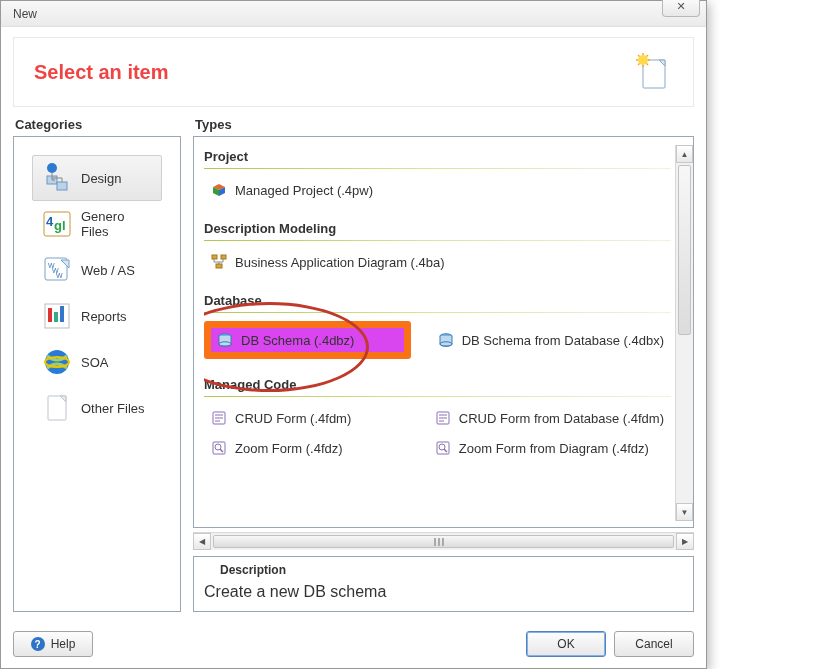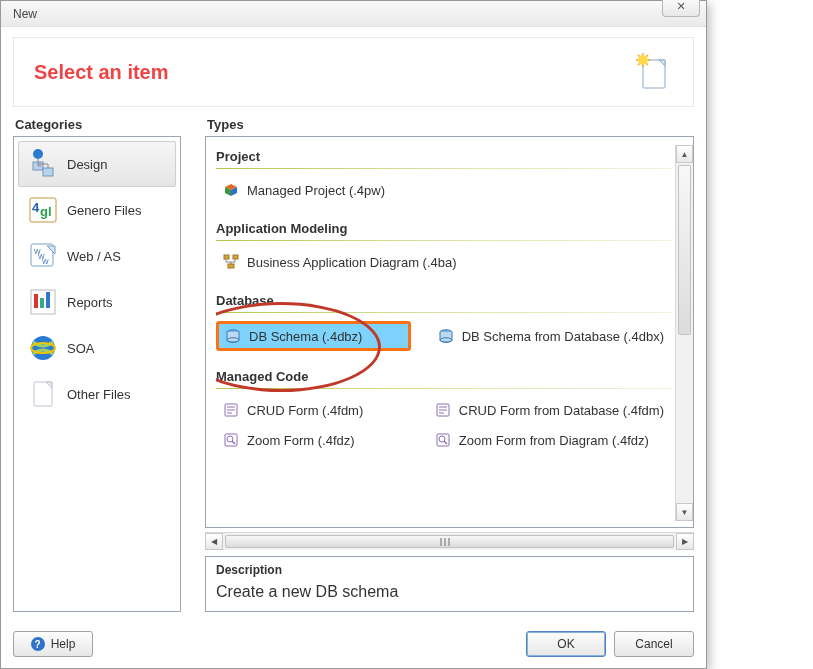--- a/index.html
+++ b/index.html
@@ -5,50 +5,50 @@
   * { box-sizing: border-box; }
   html, body { margin: 0; padding: 0; font-family: "Segoe UI", Tahoma, Arial, sans-serif; font-size: 12px; color: #333; background: #fff; }
   .window { width: 707px; height: 669px; border: 1px solid #999; box-shadow: 3px 3px 10px rgba(0,0,0,0.25); position: relative; display: flex; flex-direction: column; background: #fff; }
   .titlebar { height: 26px; display: flex; align-items: center; padding: 0 8px; background: linear-gradient(#f8f8f8,#eaeaea); border-bottom: 1px solid #e0e0e0; position: relative; }
   .titlebar-title { padding-left: 4px; color: #444; }
   .window-close { position: absolute; top: -4px; right: 6px; width: 38px; height: 20px; border: 1px solid #b8b8b8; border-top: none; border-radius: 0 0 4px 4px; background: linear-gradient(#fdfdfd,#e8e8e8); display: flex; align-items: center; justify-content: center; cursor: pointer; }
   .window-close span { font-family: Arial; font-size: 11px; color: #555; }
   .header { padding: 14px 20px 14px 20px; border: 1px solid #e9e9e9; margin: 10px 12px 6px 12px; display: flex; align-items: center; justify-content: space-between; }
   .header-title { font-size: 20px; font-weight: bold; color: #ef4444; }
   .header-icon { width: 40px; height: 40px; }
-  .main { flex: 1; display: flex; padding: 0 12px 8px 12px; gap: 24px; min-height: 0; }
+  .main { flex: 1; display: flex; padding: 0 12px 8px 12px; gap: 12px; min-height: 0; }
   .col { display: flex; flex-direction: column; min-height: 0; }
   .col-label { font-weight: bold; font-size: 13px; padding: 4px 2px; }
-  .categories-box { width: 168px; border: 1px solid #9aa7b3; background: #fff; flex: 1; overflow: auto; padding: 4px; }
+  .categories-box { width: 168px; border: 1px solid #9aa7b3; background: #fff; flex: 1; overflow: auto; padding: 18px; }
   .cat-item { display: flex; align-items: center; gap: 8px; padding: 6px 8px; cursor: pointer; border: 1px solid transparent; border-radius: 2px; }
   .cat-item.selected { background: linear-gradient(#f5f5f5,#e6e6e6); border: 1px solid #cfcfcf; }
   .cat-icon { width: 32px; height: 32px; flex: 0 0 32px; display: flex; align-items: center; justify-content: center; }
   .cat-label { font-size: 13px; }
   .types-col { flex: 1; min-width: 0; }
   .types-box { flex: 1; border: 1px solid #9aa7b3; background: #fff; padding: 8px 0 6px 10px; position: relative; overflow: hidden; display: flex; }
   .types-scroll { flex: 1; overflow: hidden; padding-right: 4px; }
   .group-header { font-weight: bold; font-size: 13px; padding: 4px 0 2px 0; }
   .sep { height: 1px; background: linear-gradient(to right, #b3c64a, #dce3a3, #f0f3e0); margin: 2px 0 8px 0; }
   .grid { display: grid; grid-template-columns: 1fr 1fr; gap: 4px 20px; margin-bottom: 14px; }
   .type-item { display: flex; align-items: center; gap: 8px; padding: 4px 6px; border: 1px solid transparent; border-radius: 3px; cursor: pointer; }
-  .type-item.selected { background: #7dd3fc; border: 3px solid #f97316; }
+  .type-item.selected { background: #d946ef; border: 7px solid #f97316; }
   .type-icon { width: 16px; height: 16px; flex: 0 0 16px; }
   .type-label { font-size: 13px; white-space: nowrap; }
   .v-scrollbar { width: 18px; border-left: 1px solid #d8d8d8; background: #f1f1f1; display: flex; flex-direction: column; }
   .sb-btn { height: 18px; border: 1px solid #c8c8c8; background: linear-gradient(#fff,#e8e8e8); display:flex; align-items:center; justify-content:center; font-size:8px; color:#555; cursor:pointer; }
   .sb-track { flex:1; position:relative; }
   .sb-thumb { position:absolute; left:2px; right:2px; top:2px; height:170px; background: linear-gradient(#f7f7f7,#dcdcdc); border:1px solid #c2c2c2; border-radius:2px; }
   .h-scrollbar { height:18px; border-top:1px solid #d8d8d8; background:#f1f1f1; display:flex; margin-top:4px; }
   .hsb-btn { width:18px; border:1px solid #c8c8c8; background:linear-gradient(#fff,#e8e8e8); display:flex; align-items:center; justify-content:center; font-size:8px; color:#555; cursor:pointer;}
   .hsb-track { flex:1; position:relative; }
   .hsb-thumb { position:absolute; top:2px; bottom:2px; left:2px; right:2px; background:linear-gradient(#f7f7f7,#dcdcdc); border:1px solid #c2c2c2; border-radius:2px; display:flex; align-items:center; justify-content:center; }
   .hsb-grip { width:20px; height:8px; display:flex; gap:2px; }
   .hsb-grip span { width:2px; background:#aaa; }
   .description-box { border: 1px solid #9aa7b3; background:#fff; padding: 6px 10px 10px 10px; margin-top: 6px; }
-  .description-title { font-weight: bold; font-size: 12px; margin-bottom: 6px; }
+  .description-title { font-weight: bold; font-size: 12px; margin-bottom: 6px; margin-left: 16px; }
   .description-text { font-size: 16px; color:#333; }
   .footer { height: 48px; display: flex; align-items: center; padding: 0 12px; gap: 8px; }
   .footer-spacer { flex:1; }
   .btn { min-width: 80px; height: 26px; border: 1px solid #9da4aa; background: linear-gradient(#fdfdfd,#e7e7e7); border-radius: 3px; display:flex; align-items:center; justify-content:center; gap:6px; cursor:pointer; font-size:12px; padding: 0 12px; }
   .btn.default { border: 1px solid #4f84c4; box-shadow: 0 0 0 1px #88b1e0 inset; }
   .help-icon { width:14px; height:14px; border-radius:50%; background:#2f72c7; color:#fff; display:flex; align-items:center; justify-content:center; font-size:10px; font-weight:bold; }
   .callout { position: absolute; border: 3px solid #c0392b; border-radius: 50%; pointer-events: none; }
   svg { display:block; }
 </style>
 </head>
@@ -170,21 +170,21 @@
                 <span class="type-icon">
                   <svg width="16" height="16" viewBox="0 0 16 16">
                     <polygon points="8,2 14,5 8,8 2,5" fill="#e06a2a"></polygon>
                     <polygon points="2,5 8,8 8,14 2,11" fill="#3a9a3a"></polygon>
                     <polygon points="14,5 8,8 8,14 14,11" fill="#2d6fd1"></polygon>
                   </svg>
                 </span>
                 <span class="type-label">Managed Project (.4pw)</span>
               </div>
             </div>
-            <div class="group-header">Application Modeling</div>
+            <div class="group-header">Description Modeling</div>
             <div class="sep"></div>
             <div class="grid">
               <div class="type-item">
                 <span class="type-icon">
                   <svg width="16" height="16" viewBox="0 0 16 16">
                     <rect x="1" y="1" width="5" height="4" fill="#d7a33a" stroke="#a17820"></rect>
                     <rect x="10" y="1" width="5" height="4" fill="#d7a33a" stroke="#a17820"></rect>
                     <rect x="5" y="10" width="6" height="4" fill="#d7a33a" stroke="#a17820"></rect>
                     <path d="M3 5 V8 H8 V10 M12 5 V8 H8" stroke="#888" fill="none"></path>
                   </svg>

